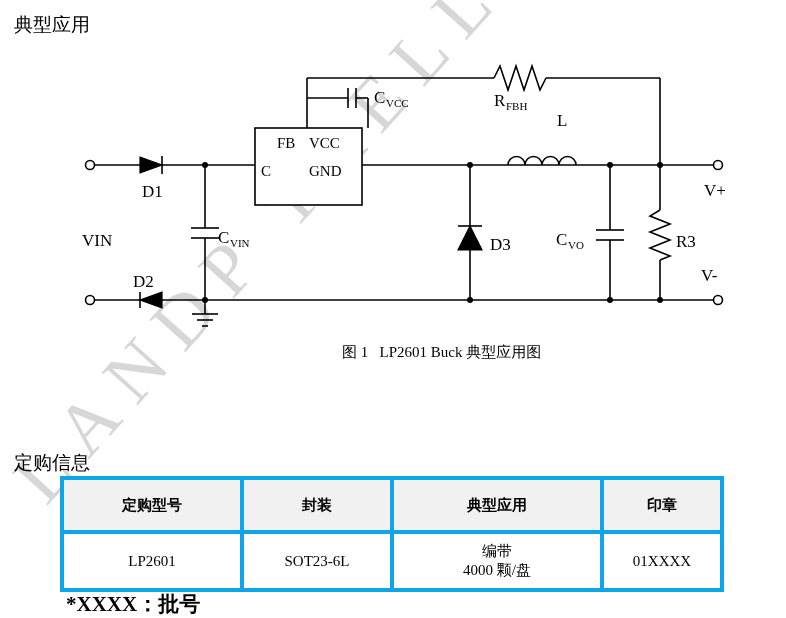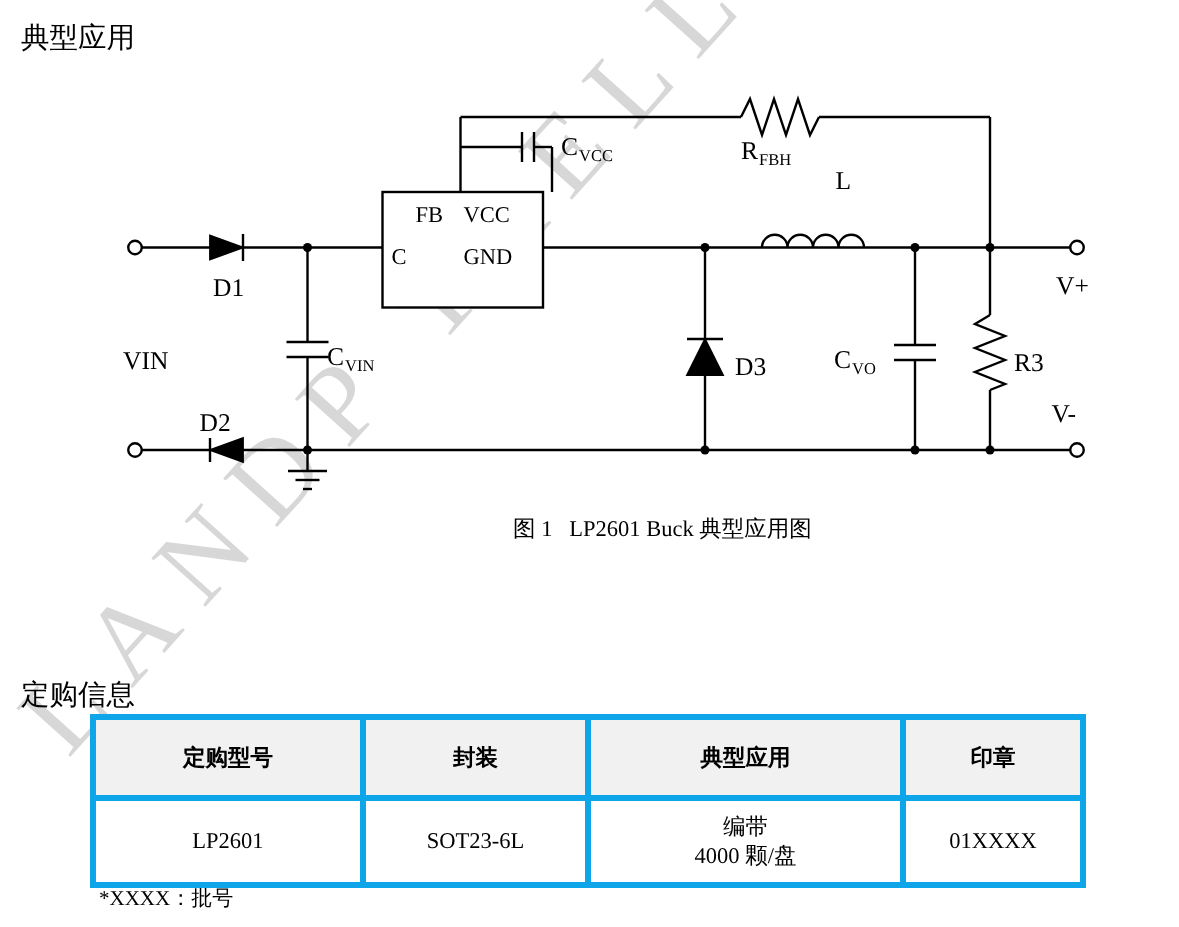--- a/index.html
+++ b/index.html
@@ -64,22 +64,22 @@
     text-align:center;
     vertical-align:middle;
     font-size:15px;
     padding:0;
   }
   .order-table th { height:50px; background:#f1f1f1; font-weight:bold; }
   .order-table td { height:54px; background:#fff; }
   .footnote {
     position:absolute;
     left:66px; top:590px;
-    font-size:14px;
-    font-weight:normal;
+    font-size:21px;
+    font-weight:bold;
     z-index:1;
   }
 </style>
 </head>
 <body>
 
 <div class="watermark">LANDP TRELL</div>
 
 <div class="section-heading" style="left:14px; top:12px;">典型应用</div>
 

